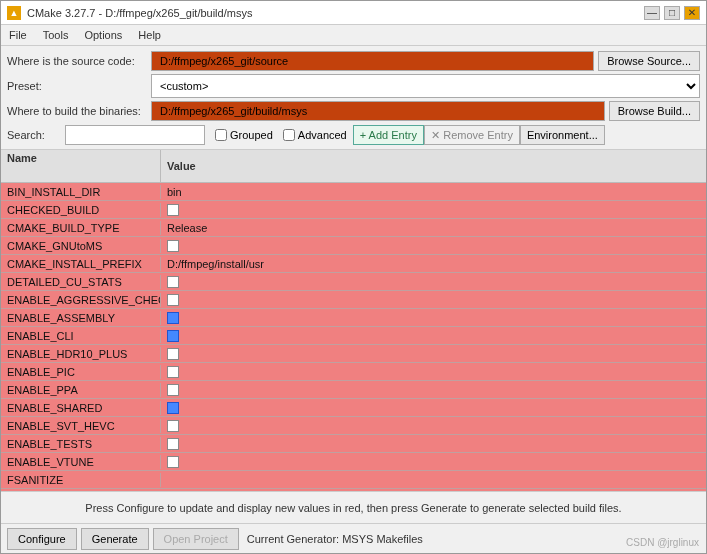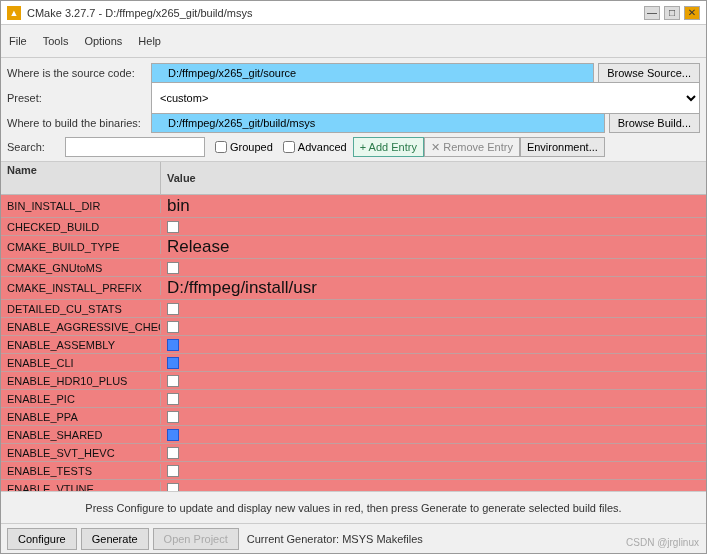--- a/index.html
+++ b/index.html
@@ -61,21 +61,21 @@
       display: flex;
       align-items: center;
       justify-content: center;
       cursor: pointer;
       color: #333;
     }
     .title-btn.close { background: #e8a000; }
     .menubar {
       background: #f0f0f0;
       display: flex;
-      padding: 16px 4px;
+      padding: 10px 4px;
       gap: 8px;
       border-bottom: 1px solid #ccc;
       height: 20px;
       align-items: center;
     }
     .menu-item {
       font-size: 11px;
       color: #333;
       padding: 1px 4px;
       cursor: pointer;
@@ -96,23 +96,23 @@
     }
     .toolbar-label {
       font-size: 11px;
       color: #333;
       min-width: 140px;
     }
     .toolbar-input {
       flex: 1;
       height: 20px;
       border: 1px solid #aaa;
-      padding: 0 16px;
-      font-size: 11px;
-      background: #7dd3fc;
+      padding: 0 8px;
+      font-size: 11px;
+      background: #c2410c;
     }
     .toolbar-button {
       height: 20px;
       padding: 0 8px;
       font-size: 11px;
       border: 1px solid #aaa;
       background: #e8e8e8;
       cursor: pointer;
       white-space: nowrap;
     }
@@ -222,21 +222,21 @@
       padding: 1px 6px;
       font-size: 11px;
       color: #111;
       border-right: 1px solid #c0a0a0;
       overflow: hidden;
       white-space: nowrap;
     }
     .col-value {
       flex: 1;
       padding: 1px 6px;
-      font-size: 17px;
+      font-size: 11px;
       color: #111;
       display: flex;
       align-items: center;
       gap: 4px;
       overflow: hidden;
       white-space: nowrap;
     }
     .checkbox-val {
       width: 12px;
       height: 12px;
@@ -289,21 +289,21 @@
     }
     .watermark {
       position: absolute;
       bottom: 6px;
       right: 8px;
       font-size: 10px;
       color: #aaa;
     }
     .preset-select {
       flex: 1;
-      height: 32px;
+      height: 24px;
       border: 1px solid #aaa;
       font-size: 11px;
       background: white;
       padding: 0 4px;
     }
   </style>
 </head>
 <body>
 
 <div class="window">
@@ -459,20 +459,21 @@
             <span class="checkbox-val"></span>
           </div>
         </div>
         <div class="table-row">
           <div class="col-name">ENABLE_VTUNE</div>
           <div class="col-value">
             <span class="checkbox-val"></span>
           </div>
         </div>
         <div class="table-row">
+          <div class="col-name">FSANITIZE</div>
           <div class="col-value"></div>
         </div>
         <div class="table-row">
           <div class="col-name">HIGH_BIT_DEPTH</div>
           <div class="col-value">
             <span class="checkbox-val"></span>
           </div>
         </div>
         <div class="table-row"></div>
       </div>

